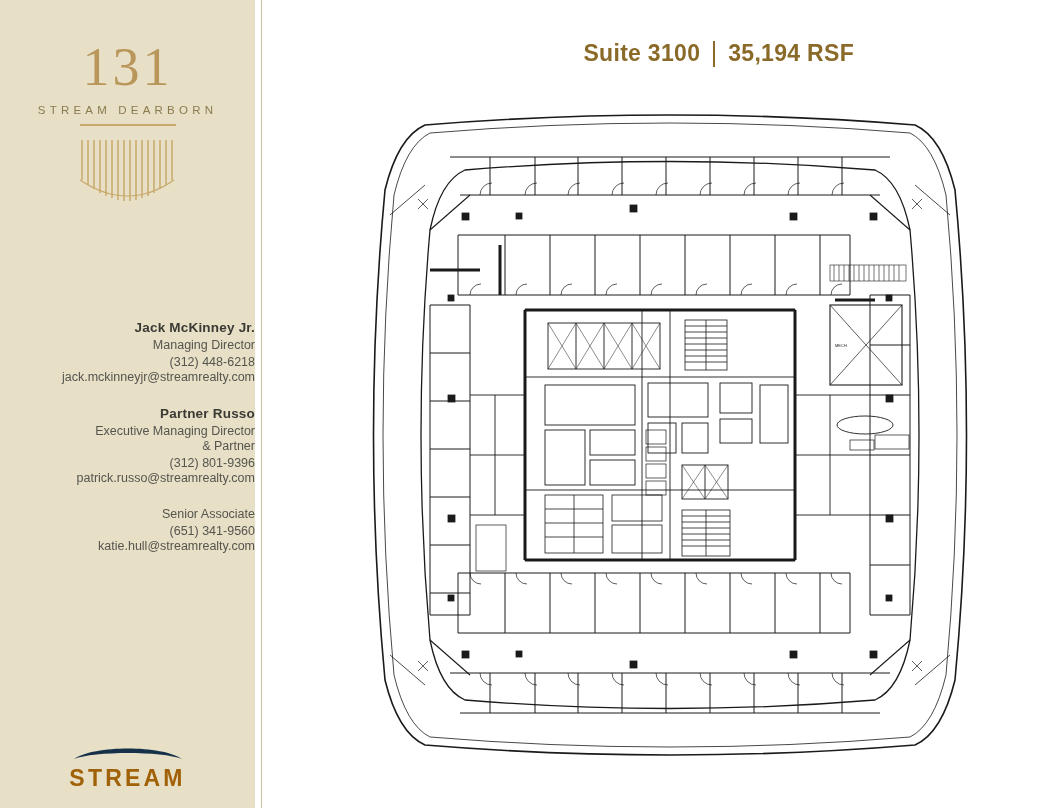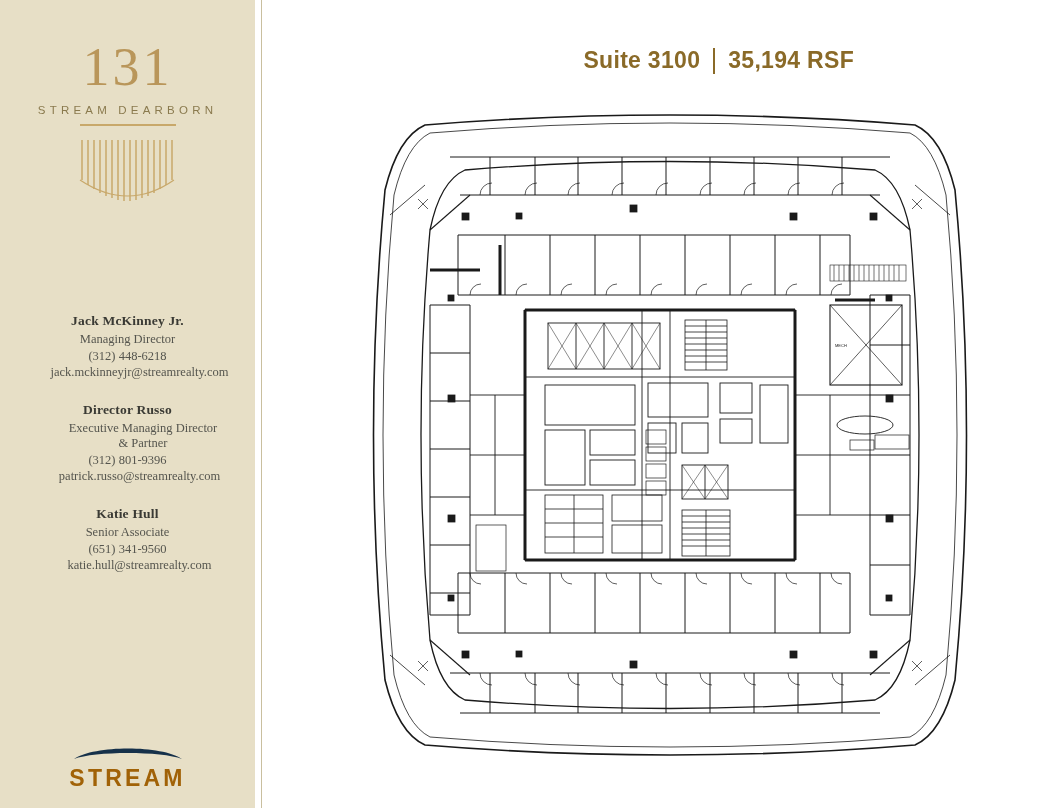--- a/index.html
+++ b/index.html
@@ -59,25 +59,24 @@
   }
   #logo-divider {
     margin: 8px auto 0 auto;
     width: 96px; height: 2px;
     background: #c8a86a;
   }
 
   
   #contacts {
     position: absolute;
-    left: 0; top: 313px;
+    left: 0; top: 320px;
     width: 255px;
-    text-align: center;
+    text-align: right;
     color: #4a4a44;
-    font-family: Liberation Serif, serif;
   }
   .contact { margin-bottom: 22px; }
   .contact-name {
     font-size: 13.5px;
     font-weight: bold;
     color: #3a3a34;
     letter-spacing: 0.2px;
     margin-bottom: 3px;
   }
   .contact-title {
@@ -110,21 +109,21 @@
     font-size: 23px;
     font-weight: bold;
     letter-spacing: 3.2px;
     color: #a16207;
     line-height: 1;
   }
 
   
   #header {
     position: absolute;
-    right: 78px; top: 47px;
+    right: 78px; top: 40px;
     display: flex;
     align-items: center;
     gap: 13px;
     color: #8a6a28;
     font-size: 23px;
     font-weight: bold;
     letter-spacing: 0.3px;
   }
   #header .divider {
     width: 2px; height: 26px;
@@ -179,29 +178,28 @@
     <div id="contacts">
 
       <div class="contact">
         <div class="contact-name">Jack McKinney Jr.</div>
         <div class="contact-title">Managing Director</div>
         <div class="contact-phone">(312) 448-6218</div>
         <div class="contact-email">jack.mckinneyjr@streamrealty.com</div>
       </div>
 
       <div class="contact">
-        <div class="contact-name">Director Russo</div>
+        <div class="contact-name">Partner Russo</div>
         <div class="contact-title" style="white-space:pre-line;margin-left:31px;">Executive Managing Director
 &amp; Partner</div>
         <div class="contact-phone">(312) 801-9396</div>
         <div class="contact-email">patrick.russo@streamrealty.com</div>
       </div>
 
       <div class="contact">
-        <div class="contact-name">Katie Hull</div>
         <div class="contact-title">Senior Associate</div>
         <div class="contact-phone">(651) 341-9560</div>
         <div class="contact-email">katie.hull@streamrealty.com</div>
       </div>
 
     </div>
 
     <div id="stream-logo">
       <svg id="stream-swoosh" width="120" height="22" viewBox="0 0 120 22" aria-hidden="true">
         <path d="M6 16 C 26 2, 94 2, 114 16 C 94 8, 26 8, 6 16 Z" fill="#16314a"></path>

